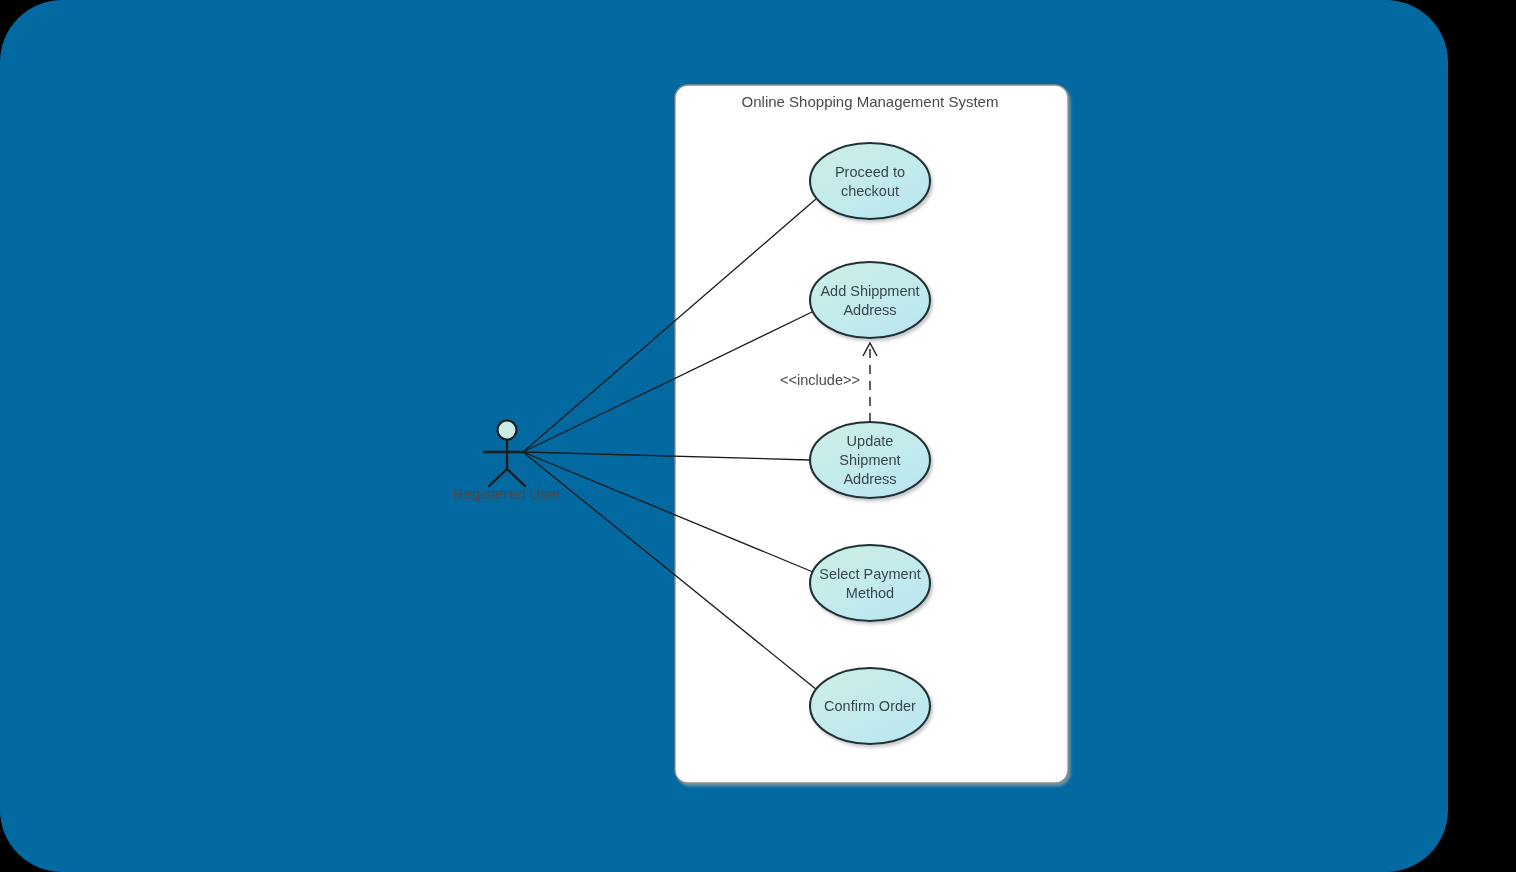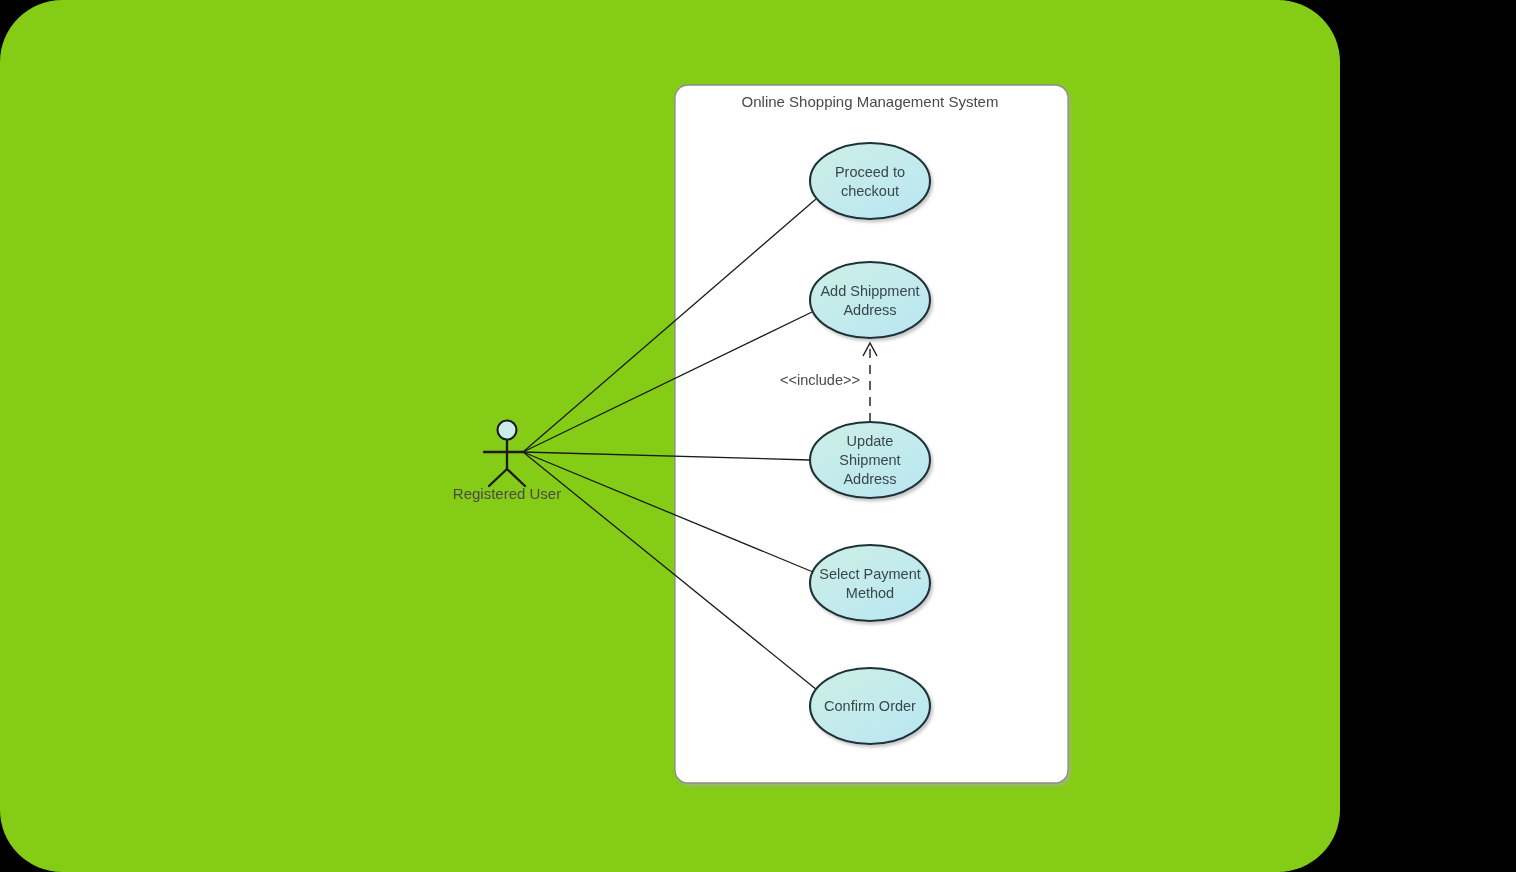--- a/index.html
+++ b/index.html
@@ -78,21 +78,21 @@
   }
   .actor-head {
     fill: #c9ece8;
     stroke: #1a1a1a;
     stroke-width: 2.1;
   }
 </style>
 </head>
 <body style="background: rgb(0, 0, 0);">
 
-<div id="canvas" style="width: 1340px; height: 872px; border-radius: 62px; background: #84cc16;">
+<div id="canvas" style="width: 1448px; height: 872px; border-radius: 62px; background: #0369a1;">
   <svg id="diagram-svg" viewBox="0 0 1516 872" xmlns="http://www.w3.org/2000/svg">
     <defs>
       <linearGradient id="ucGrad" x1="0%" y1="0%" x2="85%" y2="100%">
         <stop offset="0%" stop-color="#cdeee4"></stop>
         <stop offset="55%" stop-color="#c3ebec"></stop>
         <stop offset="100%" stop-color="#b9e6f2"></stop>
       </linearGradient>
       <filter id="softShadow" x="-30%" y="-30%" width="170%" height="170%">
         <feDropShadow dx="2" dy="2.5" stdDeviation="1.6" flood-color="#999999" flood-opacity="0.55"></feDropShadow>
       </filter>

